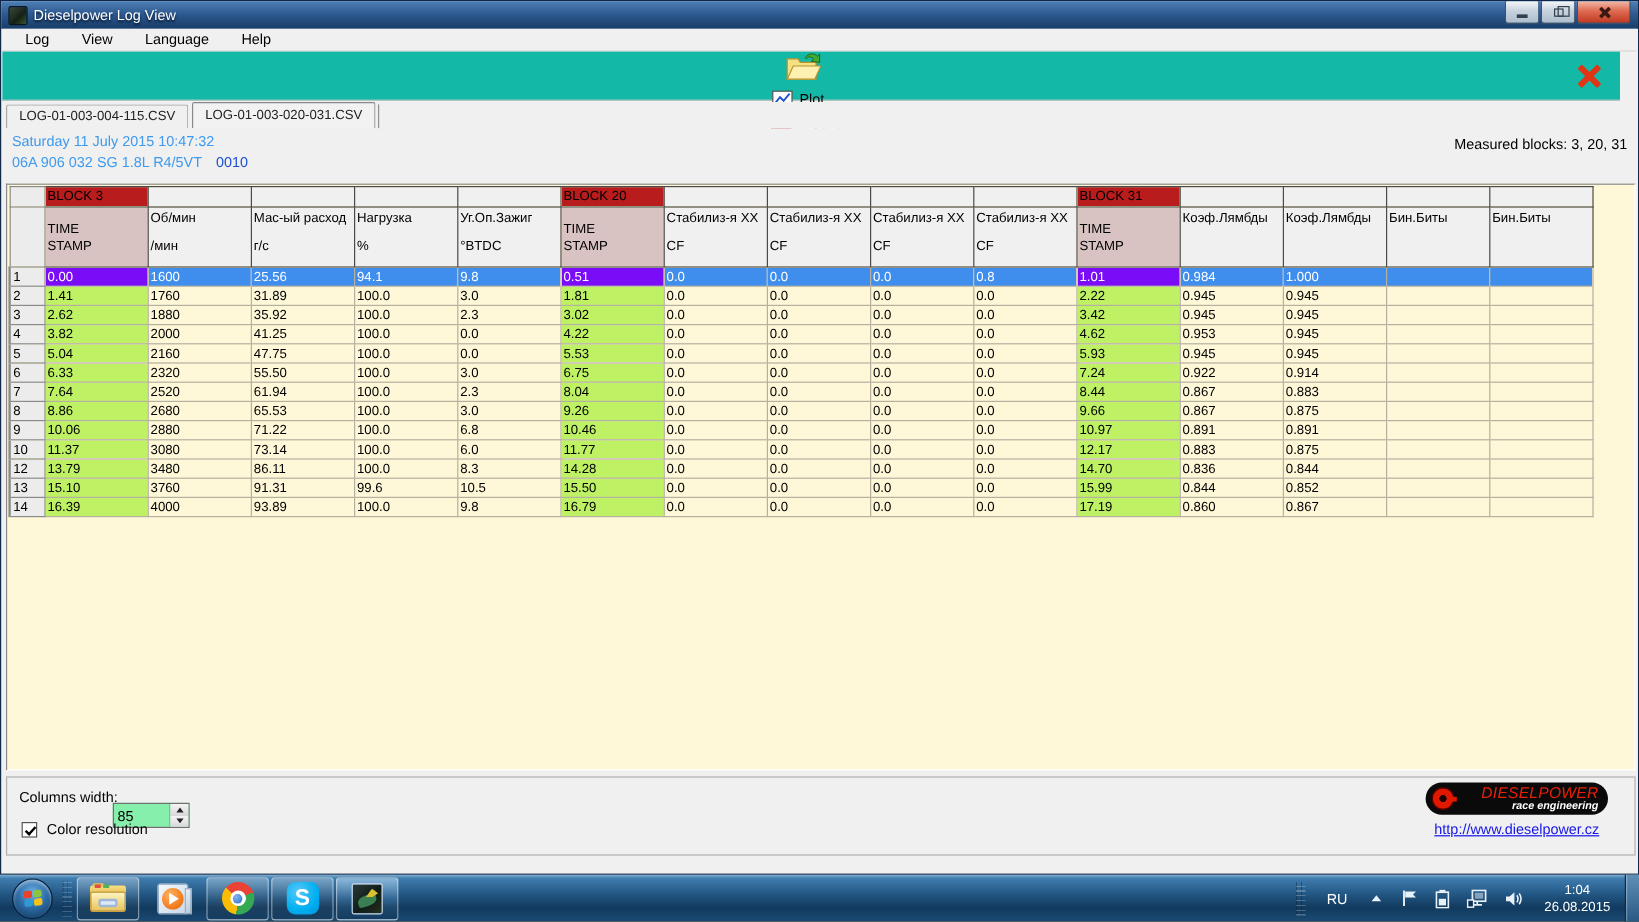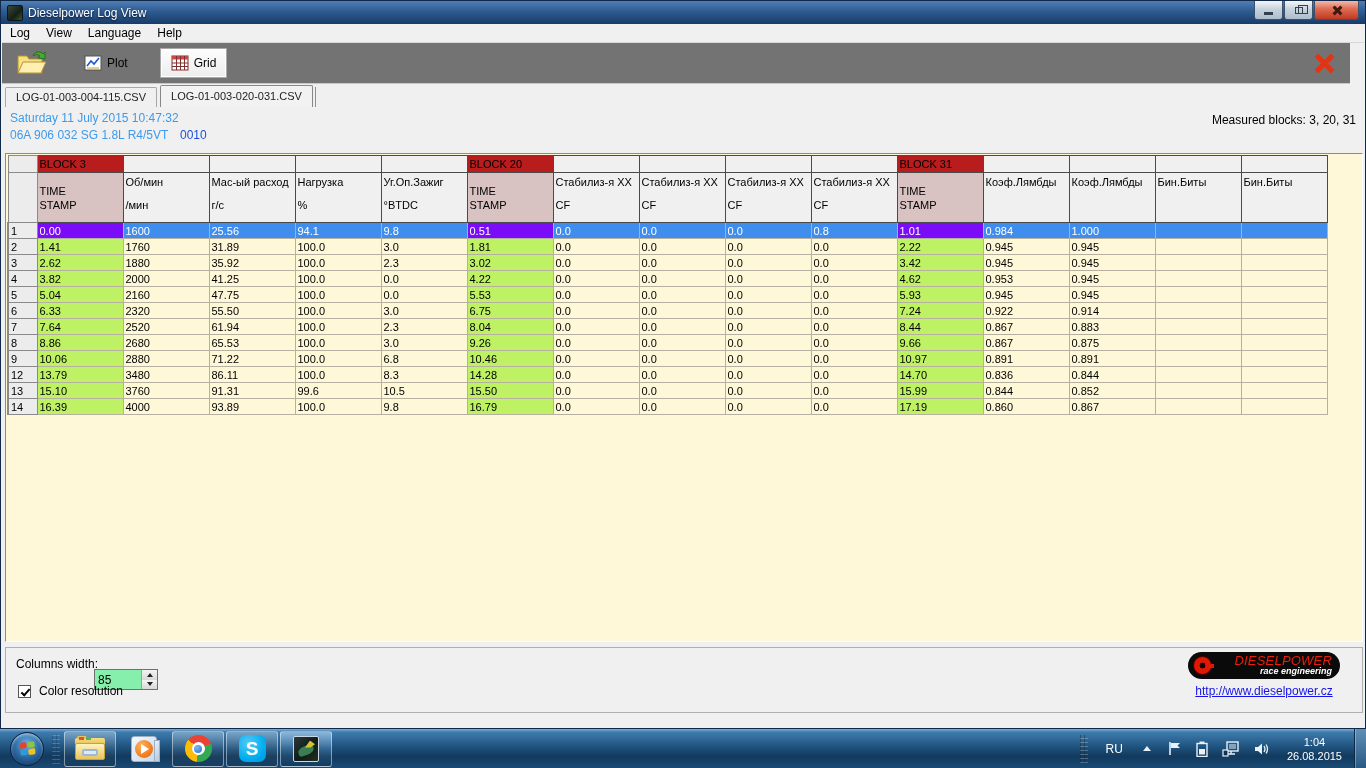--- a/index.html
+++ b/index.html
@@ -21,24 +21,24 @@
   .win-btn.close { background:linear-gradient(180deg,#F2B8A8,#DE6B52 45%,#C03A22); width:45px; }
   .glyph-min { width:9px; height:3px; background:#31404F; margin-top:6px; }
   .glyph-restore { width:8px; height:7px; border:1px solid #31404F; position:relative; background:transparent; }
   .glyph-restore::after { content:""; position:absolute; left:2px; top:-3px; width:8px; height:7px; border:1px solid #31404F; }
   .glyph-close { position:relative; width:11px; height:11px; }
   .glyph-close::before,.glyph-close::after { content:""; position:absolute; left:5px; top:0; width:3px; height:11px; background:#3A1A12; }
   .glyph-close::before { transform:rotate(45deg); } .glyph-close::after { transform:rotate(-45deg); }
 
   .menubar { position:absolute; left:1px; top:23px; right:1px; height:19px; background:#F0F0F0; border-bottom:1px solid #D8D8D8;
     display:flex; align-items:center; font-size:12px; }
-  .menu-item { padding:2px 8px; }
-
-  .toolbar { position:absolute; left:1px; top:42px; right:15px; height:41px; background:#737373; border-bottom:1px solid #C8C8C8;
-    display:flex; align-items:center; }
+  .menu-item { padding:2px 8px;margin-left:11px; }
+
+  .toolbar { position:absolute; left:1px; top:42px; right:15px; height:41px; background:#14b8a6; border-bottom:1px solid #C8C8C8;
+    display:flex; align-items:center;flex-direction:column; }
   .tool-open { margin:0 28px 0 14px; }
   .tool-btn { display:flex; align-items:center; gap:5px; padding:6px 10px; margin-right:22px; font-size:12px; }
   .tool-btn.active { background:linear-gradient(180deg,#FDFDFD,#EDEDED); border:1px solid #A8A8A8; box-shadow:inset 0 0 0 1px #fff; }
   .tool-close-x { position:absolute; right:14px; top:8px; width:24px; height:24px; }
   .tool-close-x::before,.tool-close-x::after { content:""; position:absolute; left:10px; top:1px; width:5px; height:23px; background:#E03515; border-radius:1px; }
   .tool-close-x::before { transform:rotate(45deg); } .tool-close-x::after { transform:rotate(-45deg); }
 
   .tabs { position:absolute; left:1px; top:84px; right:1px; height:22px; background:#F0F0F0; display:flex; align-items:flex-end; }
   .tab { height:20px; padding:3px 10px 0 10px; background:#F0F0F0; border:1px solid #A8A8A8; border-bottom:none; border-radius:2px 2px 0 0; margin-left:3px; color:#222; }
   .tab.sel { height:22px; padding-top:4px; border-color:#888; background:#F2F2F2; }
@@ -479,20 +479,38 @@
               <td class="c">0.0</td>
               <td class="c">0.0</td>
               <td class="c">0.0</td>
               <td class="c ts">10.97</td>
               <td class="c">0.891</td>
               <td class="c">0.891</td>
               <td class="c"></td>
               <td class="c"></td>
             </tr>
             <tr>
+              <td class="rnc">10</td>
+              <td class="c ts">11.37</td>
+              <td class="c">3080</td>
+              <td class="c">73.14</td>
+              <td class="c">100.0</td>
+              <td class="c">6.0</td>
+              <td class="c ts">11.77</td>
+              <td class="c">0.0</td>
+              <td class="c">0.0</td>
+              <td class="c">0.0</td>
+              <td class="c">0.0</td>
+              <td class="c ts">12.17</td>
+              <td class="c">0.883</td>
+              <td class="c">0.875</td>
+              <td class="c"></td>
+              <td class="c"></td>
+            </tr>
+            <tr>
               <td class="rnc">12</td>
               <td class="c ts">13.79</td>
               <td class="c">3480</td>
               <td class="c">86.11</td>
               <td class="c">100.0</td>
               <td class="c">8.3</td>
               <td class="c ts">14.28</td>
               <td class="c">0.0</td>
               <td class="c">0.0</td>
               <td class="c">0.0</td>

